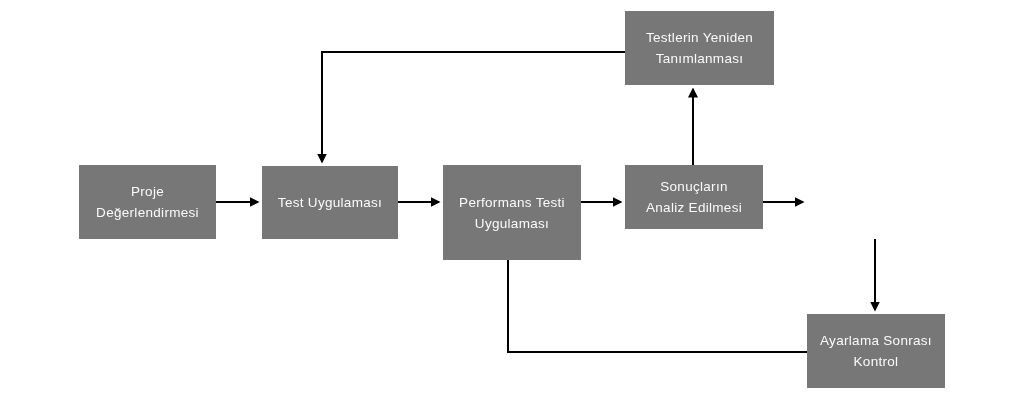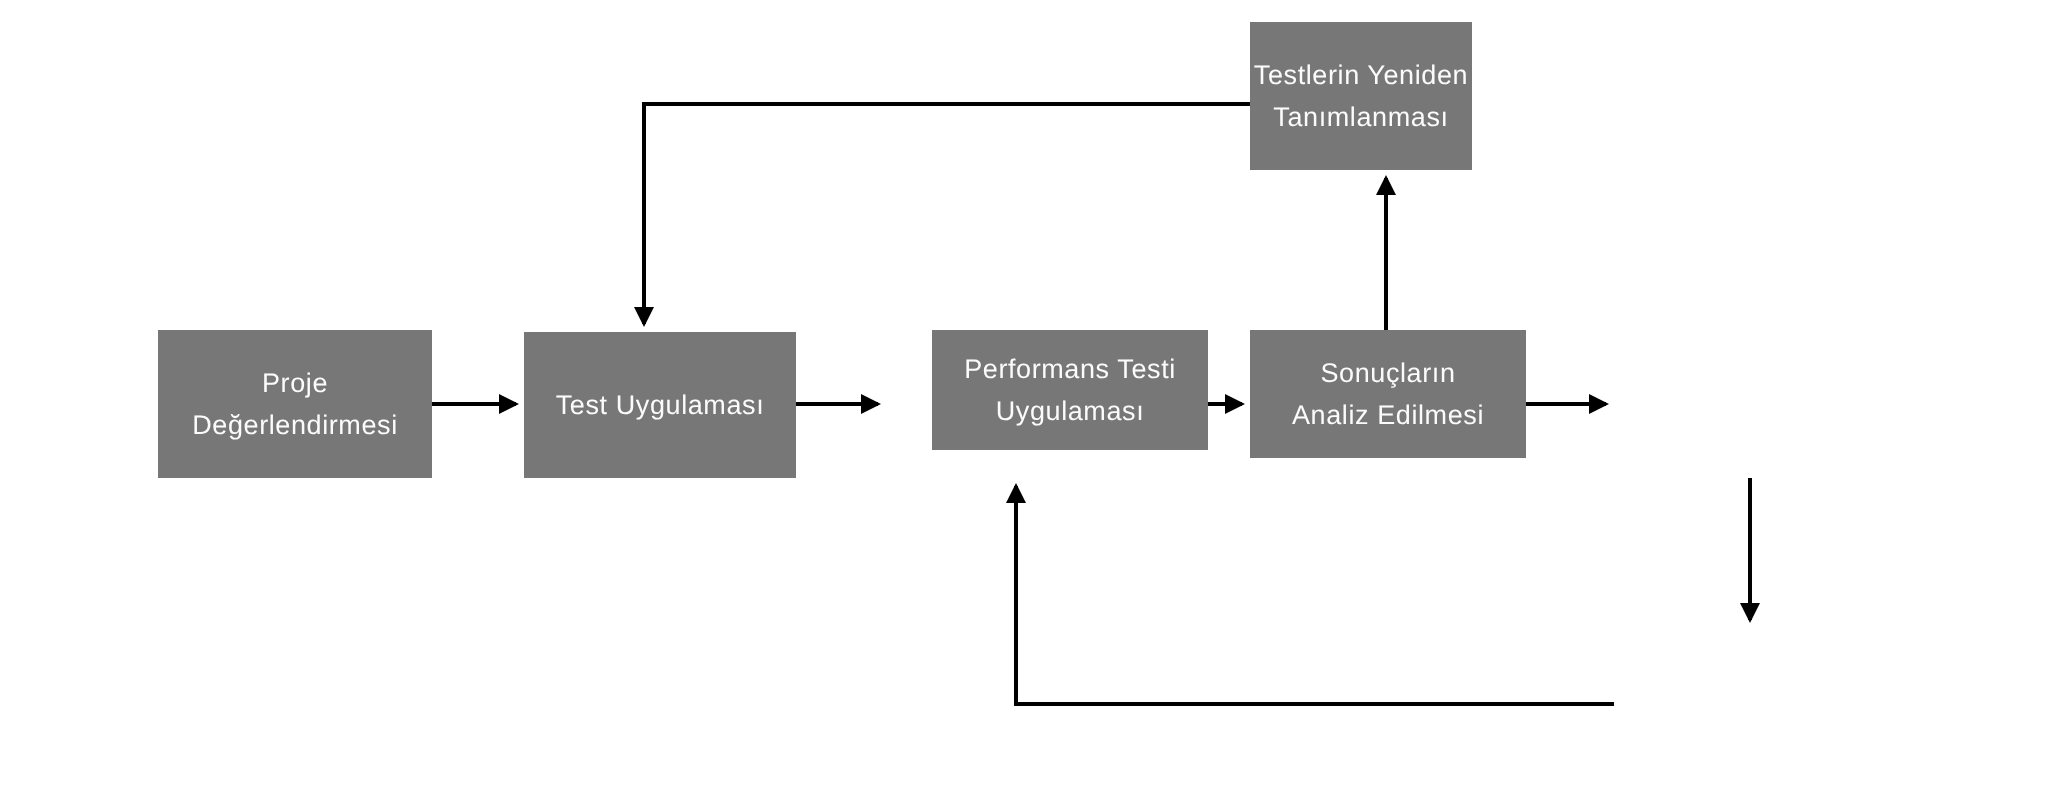--- a/index.html
+++ b/index.html
@@ -32,24 +32,24 @@
     text-align: center;
     font-size: 13.5px;
     line-height: 21px;
     letter-spacing: 0.3px;
     white-space: pre-line;
     box-sizing: border-box;
   }
   
   #n-proje   { left: 79px;  top: 165px; width: 137px; height: 74px; }
   #n-plan    { left: 262px; top: 166px; width: 136px; height: 73px; }
-  #n-perf    { left: 443px; top: 165px; width: 138px; height: 60px; margin-left: 23px; }
+  #n-perf    { left: 443px; top: 165px; width: 138px; height: 95px; }
   #n-sonuc   { left: 625px; top: 165px; width: 138px; height: 64px; }
   #n-sistem  { left: 807px; top: 165px; width: 138px; height: 74px; }
-  #n-yeniden { left: 625px; top: 11px;  width: 111px; height: 74px; }
+  #n-yeniden { left: 625px; top: 11px;  width: 149px; height: 74px; }
   #n-kontrol { left: 807px; top: 314px; width: 138px; height: 74px; }
 </style>
 </head>
 <body>
 
 <div id="stage">
 
   <svg id="edges" width="1024" height="400" viewBox="0 0 1024 400" xmlns="http://www.w3.org/2000/svg">
     <defs>
       <marker id="arrowhead" viewBox="0 0 10 10" markerUnits="userSpaceOnUse" markerWidth="10" markerHeight="10" refX="8.5" refY="5" orient="auto">
@@ -82,14 +82,16 @@
   <div class="node" id="n-perf">Performans Testi
 Uygulaması</div>
 
   <div class="node" id="n-sonuc">Sonuçların
 Analiz Edilmesi</div>
 
 
   <div class="node" id="n-yeniden">Testlerin Yeniden
 Tanımlanması</div>
 
+  <div class="node" id="n-kontrol">Ayarlama Sonrası
+Kontrol</div>
 
 </div>
 
 </body></html>

